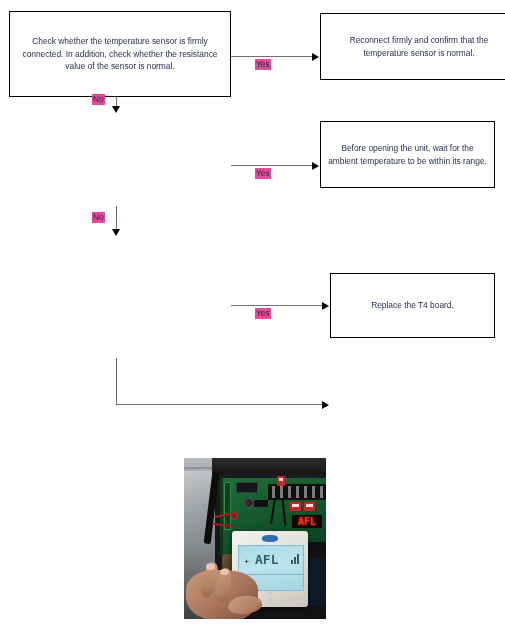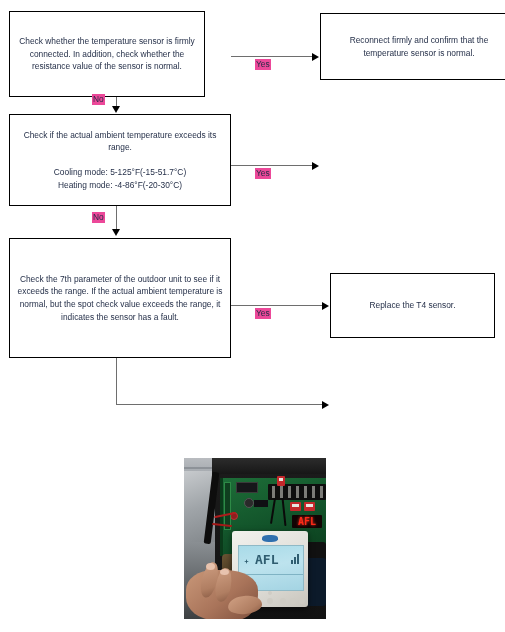--- a/index.html
+++ b/index.html
@@ -71,42 +71,36 @@
   .finger{position:absolute;border-radius:45% 45% 50% 50%/55% 55% 45% 45%;
           background:linear-gradient(150deg,#d0a083 0%,#b07e62 70%,#8a5c45 100%);}
   .nail{position:absolute;border-radius:50%;background:#e8c3ae;}
   .cablek{position:absolute;border-radius:3px;background:#111;}
 </style>
 </head>
 <body>
 
 <div class="chart">
 
-  <div class="node" style="left:9px;top:11px;width:196px;height:86px;">
+  <div class="node" style="left:9px;top:11px;width:222px;height:86px;">
     <span class="txt">Check whether the temperature sensor is firmly connected. In addition, check whether the resistance value of the sensor is normal.</span>
   </div>
 
   <div class="node" style="left:320px;top:13px;width:198px;height:67px;">
     <span class="txt">Reconnect firmly and confirm that the temperature sensor is normal.</span>
   </div>
 
-  <div class="node" style="left:9px;top:114px;width:222px;height:92px;">
-    <span class="txt">Check if the actual ambient temperature exceeds its range.
-
-Cooling mode: 5-125°F(-15-51.7°C)
-Heating mode: -4-86°F(-20-30°C)</span>
-  </div>
-
-
-  <div class="node" style="left:9px;top:238px;width:222px;height:120px;">
-    <span class="txt">Check the 7th parameter of the outdoor unit to see if it exceeds the range. If the actual ambient temperature is normal, but the spot check value exceeds the range, it indicates the sensor has a fault.</span>
-  </div>
+
+  <div class="node" style="left:320px;top:121px;width:175px;height:67px;">
+    <span class="txt">Before opening the unit, wait for the ambient temperature to be within its range.</span>
+  </div>
+
 
   <div class="node" style="left:330px;top:273px;width:165px;height:65px;">
-    <span class="txt">Replace the T4 sensor.</span>
+    <span class="txt">Replace the T4 board.</span>
   </div>
 
 
   <div class="edge h" style="left:231px;top:56px;width:82px;"></div>
   <div class="arrowR" style="left:312px;top:53px;"></div>
   <div class="elabel" style="left:255px;top:59px;">Yes</div>
 
   <div class="edge v" style="left:116px;top:97px;height:11px;"></div>
   <div class="arrowD" style="left:112px;top:106px;"></div>
   <div class="elabel" style="left:92px;top:94px;">No</div>

